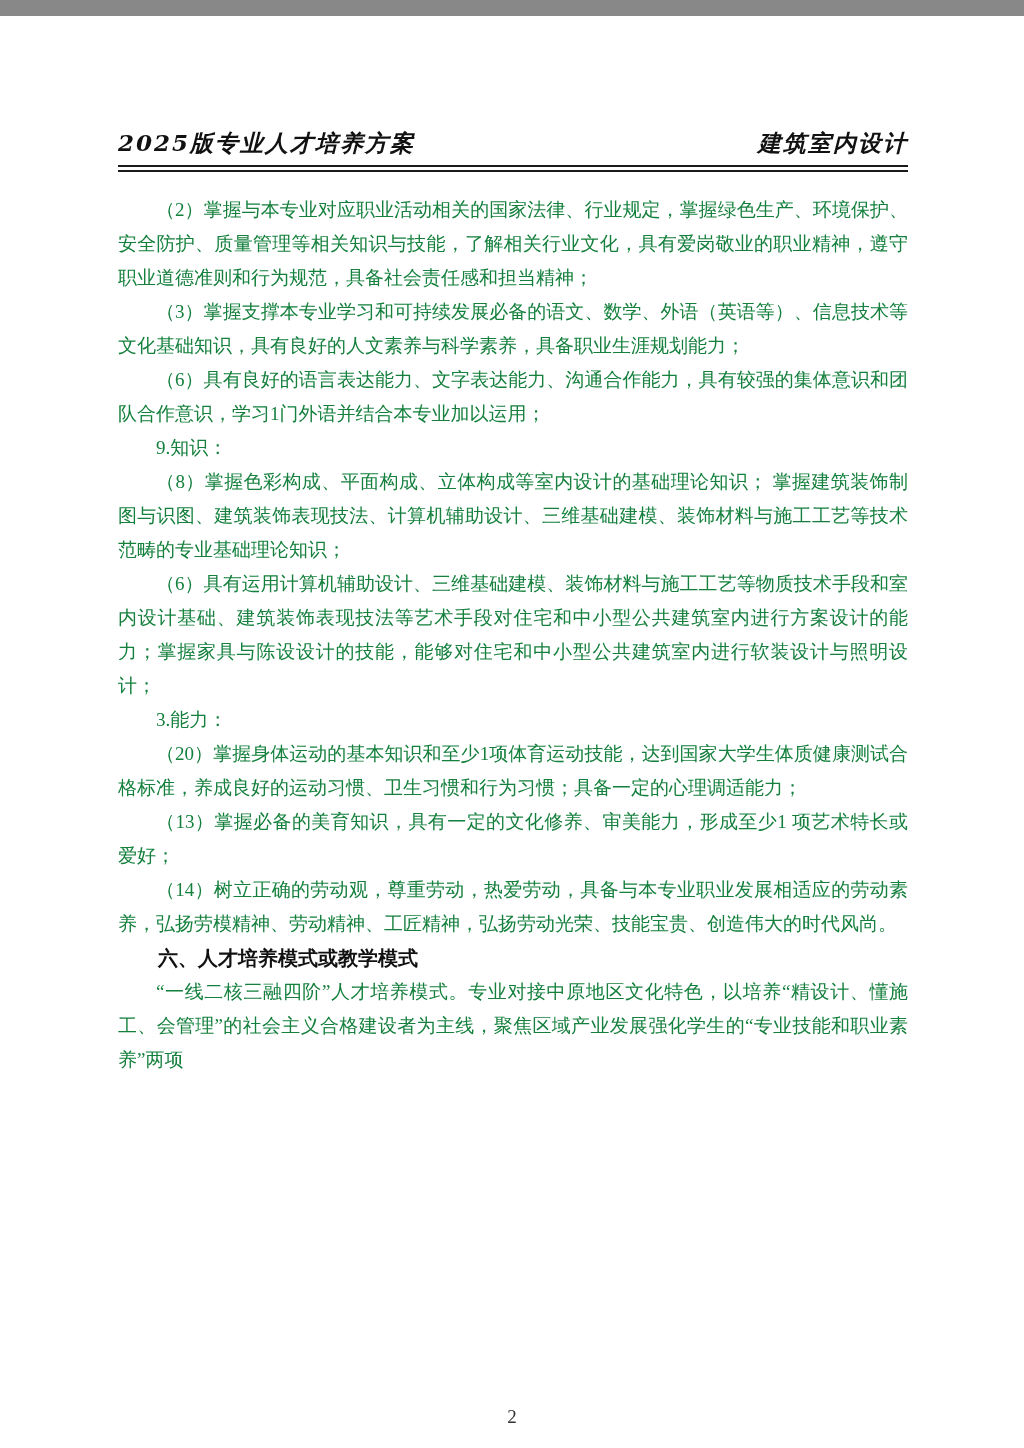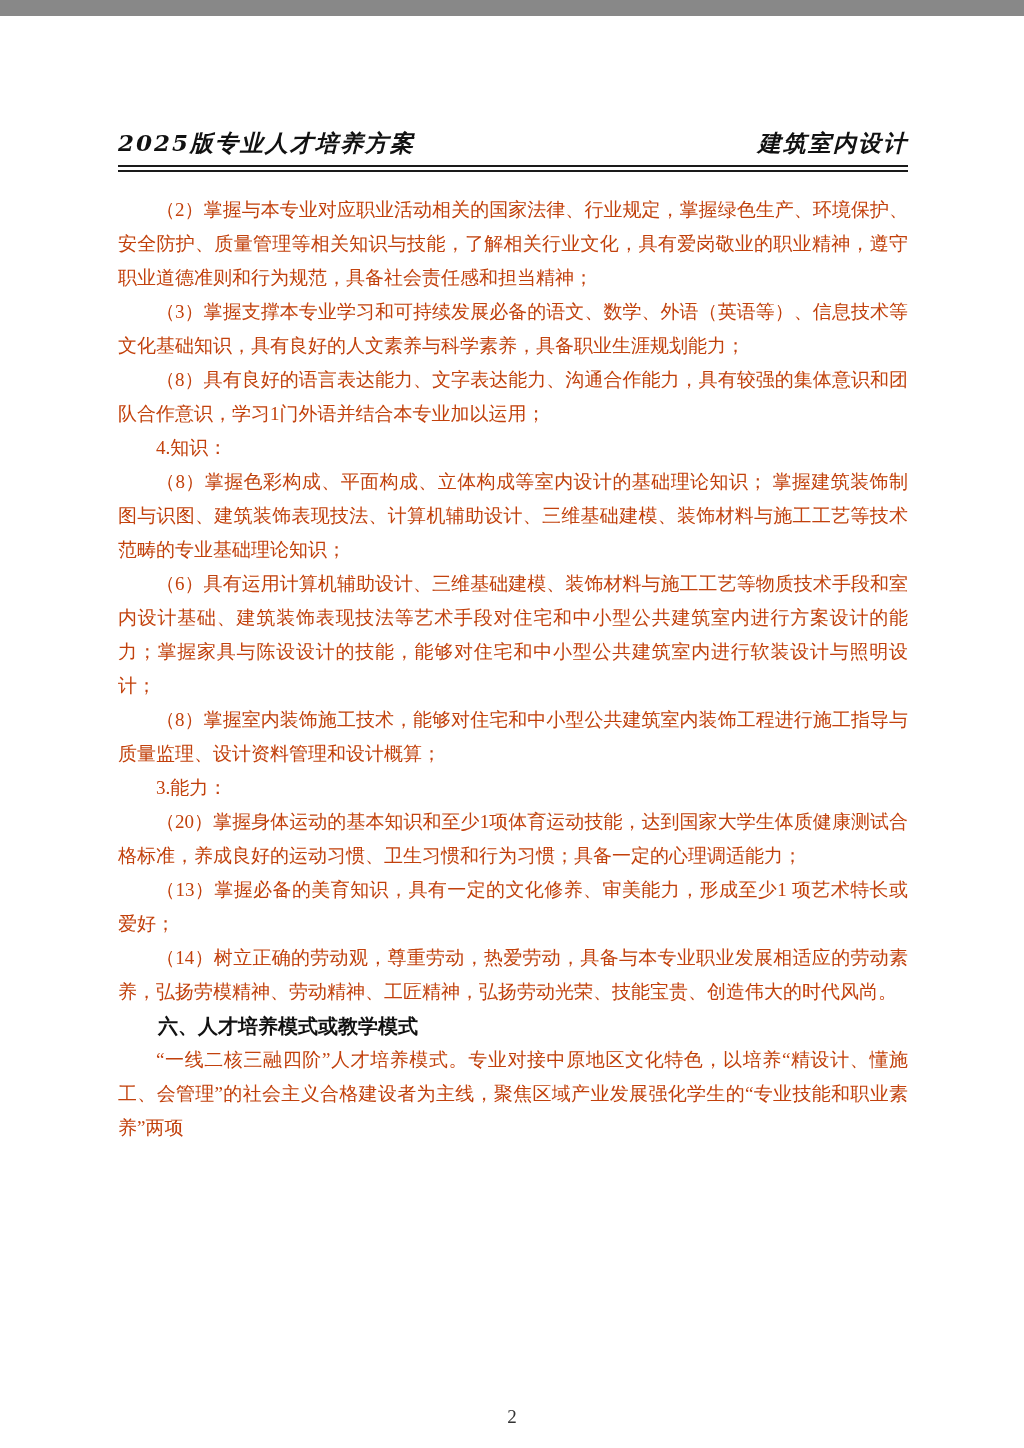--- a/index.html
+++ b/index.html
@@ -37,21 +37,21 @@
     border-bottom: 2.5px solid #1a1a1a;
   }
   .doc-body {
     margin-top: 21px;
     text-align: justify;
   }
   .para {
     font-size: 19px;
     line-height: 34px;
     text-indent: 2em;
-    color: #c2410c;
+    color: #15803d;
   }
   .heading {
     font-family: "Liberation Sans", "DejaVu Sans", sans-serif;
     font-weight: 700;
     font-size: 20px;
     line-height: 34px;
     text-indent: 2em;
     color: #111;
   }
   .page-footer {
@@ -74,25 +74,24 @@
 
     <div class="page-header">
       <span class="header-title">2025版专业人才培养方案</span>
       <span class="header-title">建筑室内设计</span>
     </div>
     <div class="double-rule"></div>
 
     <div class="doc-body">
       <p class="para">（2）掌握与本专业对应职业活动相关的国家法律、行业规定，掌握绿色生产、环境保护、安全防护、质量管理等相关知识与技能，了解相关行业文化，具有爱岗敬业的职业精神，遵守职业道德准则和行为规范，具备社会责任感和担当精神；</p>
       <p class="para">（3）掌握支撑本专业学习和可持续发展必备的语文、数学、外语（英语等）、信息技术等文化基础知识，具有良好的人文素养与科学素养，具备职业生涯规划能力；</p>
-      <p class="para">（8）具有良好的语言表达能力、文字表达能力、沟通合作能力，具有较强的集体意识和团队合作意识，学习1门外语并结合本专业加以运用；</p>
-      <p class="para">4.知识：</p>
+      <p class="para">（6）具有良好的语言表达能力、文字表达能力、沟通合作能力，具有较强的集体意识和团队合作意识，学习1门外语并结合本专业加以运用；</p>
+      <p class="para">9.知识：</p>
       <p class="para">（8）掌握色彩构成、平面构成、立体构成等室内设计的基础理论知识； 掌握建筑装饰制图与识图、建筑装饰表现技法、计算机辅助设计、三维基础建模、装饰材料与施工工艺等技术范畴的专业基础理论知识；</p>
       <p class="para">（6）具有运用计算机辅助设计、三维基础建模、装饰材料与施工工艺等物质技术手段和室内设计基础、建筑装饰表现技法等艺术手段对住宅和中小型公共建筑室内进行方案设计的能力；掌握家具与陈设设计的技能，能够对住宅和中小型公共建筑室内进行软装设计与照明设计；</p>
-      <p class="para">（8）掌握室内装饰施工技术，能够对住宅和中小型公共建筑室内装饰工程进行施工指导与质量监理、设计资料管理和设计概算；</p>
       <p class="para">3.能力：</p>
       <p class="para">（20）掌握身体运动的基本知识和至少1项体育运动技能，达到国家大学生体质健康测试合格标准，养成良好的运动习惯、卫生习惯和行为习惯；具备一定的心理调适能力；</p>
       <p class="para">（13）掌握必备的美育知识，具有一定的文化修养、审美能力，形成至少1 项艺术特长或爱好；</p>
       <p class="para">（14）树立正确的劳动观，尊重劳动，热爱劳动，具备与本专业职业发展相适应的劳动素养，弘扬劳模精神、劳动精神、工匠精神，弘扬劳动光荣、技能宝贵、创造伟大的时代风尚。</p>
       <p class="heading">六、人才培养模式或教学模式</p>
       <p class="para">“一线二核三融四阶”人才培养模式。专业对接中原地区文化特色，以培养“精设计、懂施工、会管理”的社会主义合格建设者为主线，聚焦区域产业发展强化学生的“专业技能和职业素养”两项</p>
     </div>
 
   </div>
 

